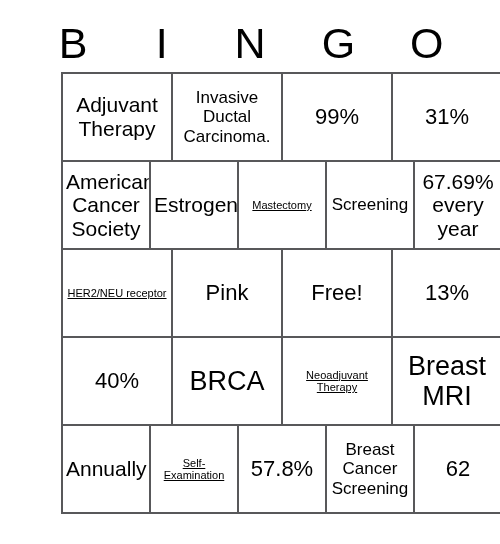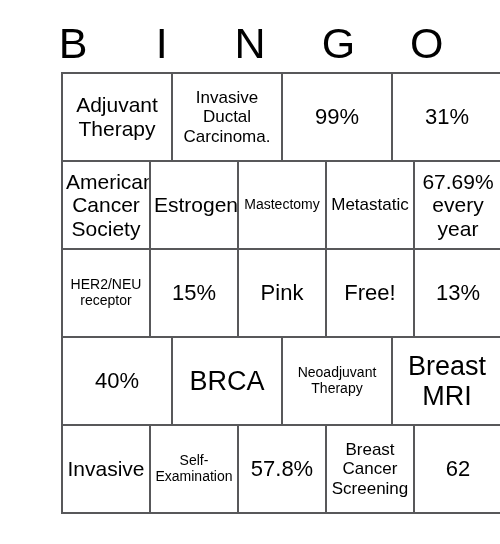--- a/index.html
+++ b/index.html
@@ -66,21 +66,21 @@
     display: block;
     width: 100%;
     line-height: 1.12;
     color: #000000;
   }
   
   .fs-xl  { font-size: 22px; }
   .fs-lg  { font-size: 27px; }
   .fs-md  { font-size: 21px; }
   .fs-sm  { font-size: 17px; }
-  .fs-xs  { font-size: 14px; }
+  .fs-xs  { font-size: 11px; text-decoration: underline; }
 </style>
 </head>
 <body>
 
 <div id="card">
 
   <div id="header-row">
     <div class="header-letter">B</div>
     <div class="header-letter">I</div>
     <div class="header-letter">N</div>
@@ -109,33 +109,30 @@
       <div class="cell">
           <span class="cell-text fs-md">American Cancer Society</span>
         </div>
       <div class="cell">
           <span class="cell-text fs-md">Estrogen</span>
         </div>
       <div class="cell">
           <span class="cell-text fs-xs">Mastectomy</span>
         </div>
       <div class="cell">
-          <span class="cell-text fs-sm">Metastatic</span>
+          <span class="cell-text fs-sm">Screening</span>
         </div>
       <div class="cell">
           <span class="cell-text fs-md">67.69% every year</span>
         </div>
     </div>
 
     <div class="grid-row">
       <div class="cell">
           <span class="cell-text fs-xs">HER2/NEU receptor</span>
-        </div>
-      <div class="cell">
-          <span class="cell-text fs-xl">15%</span>
         </div>
       <div class="cell">
           <span class="cell-text fs-xl">Pink</span>
         </div>
       <div class="cell">
           <span class="cell-text fs-xl">Free!</span>
         </div>
       <div class="cell">
           <span class="cell-text fs-xl">13%</span>
         </div>
@@ -151,21 +148,21 @@
       <div class="cell">
           <span class="cell-text fs-xs">Neoadjuvant Therapy</span>
         </div>
       <div class="cell">
           <span class="cell-text fs-lg">Breast MRI</span>
         </div>
     </div>
 
     <div class="grid-row">
       <div class="cell">
-          <span class="cell-text fs-md">Invasive</span>
+          <span class="cell-text fs-md">Annually</span>
         </div>
       <div class="cell">
           <span class="cell-text fs-xs">Self-Examination</span>
         </div>
       <div class="cell">
           <span class="cell-text fs-xl">57.8%</span>
         </div>
       <div class="cell">
           <span class="cell-text fs-sm">Breast Cancer Screening</span>
         </div>

